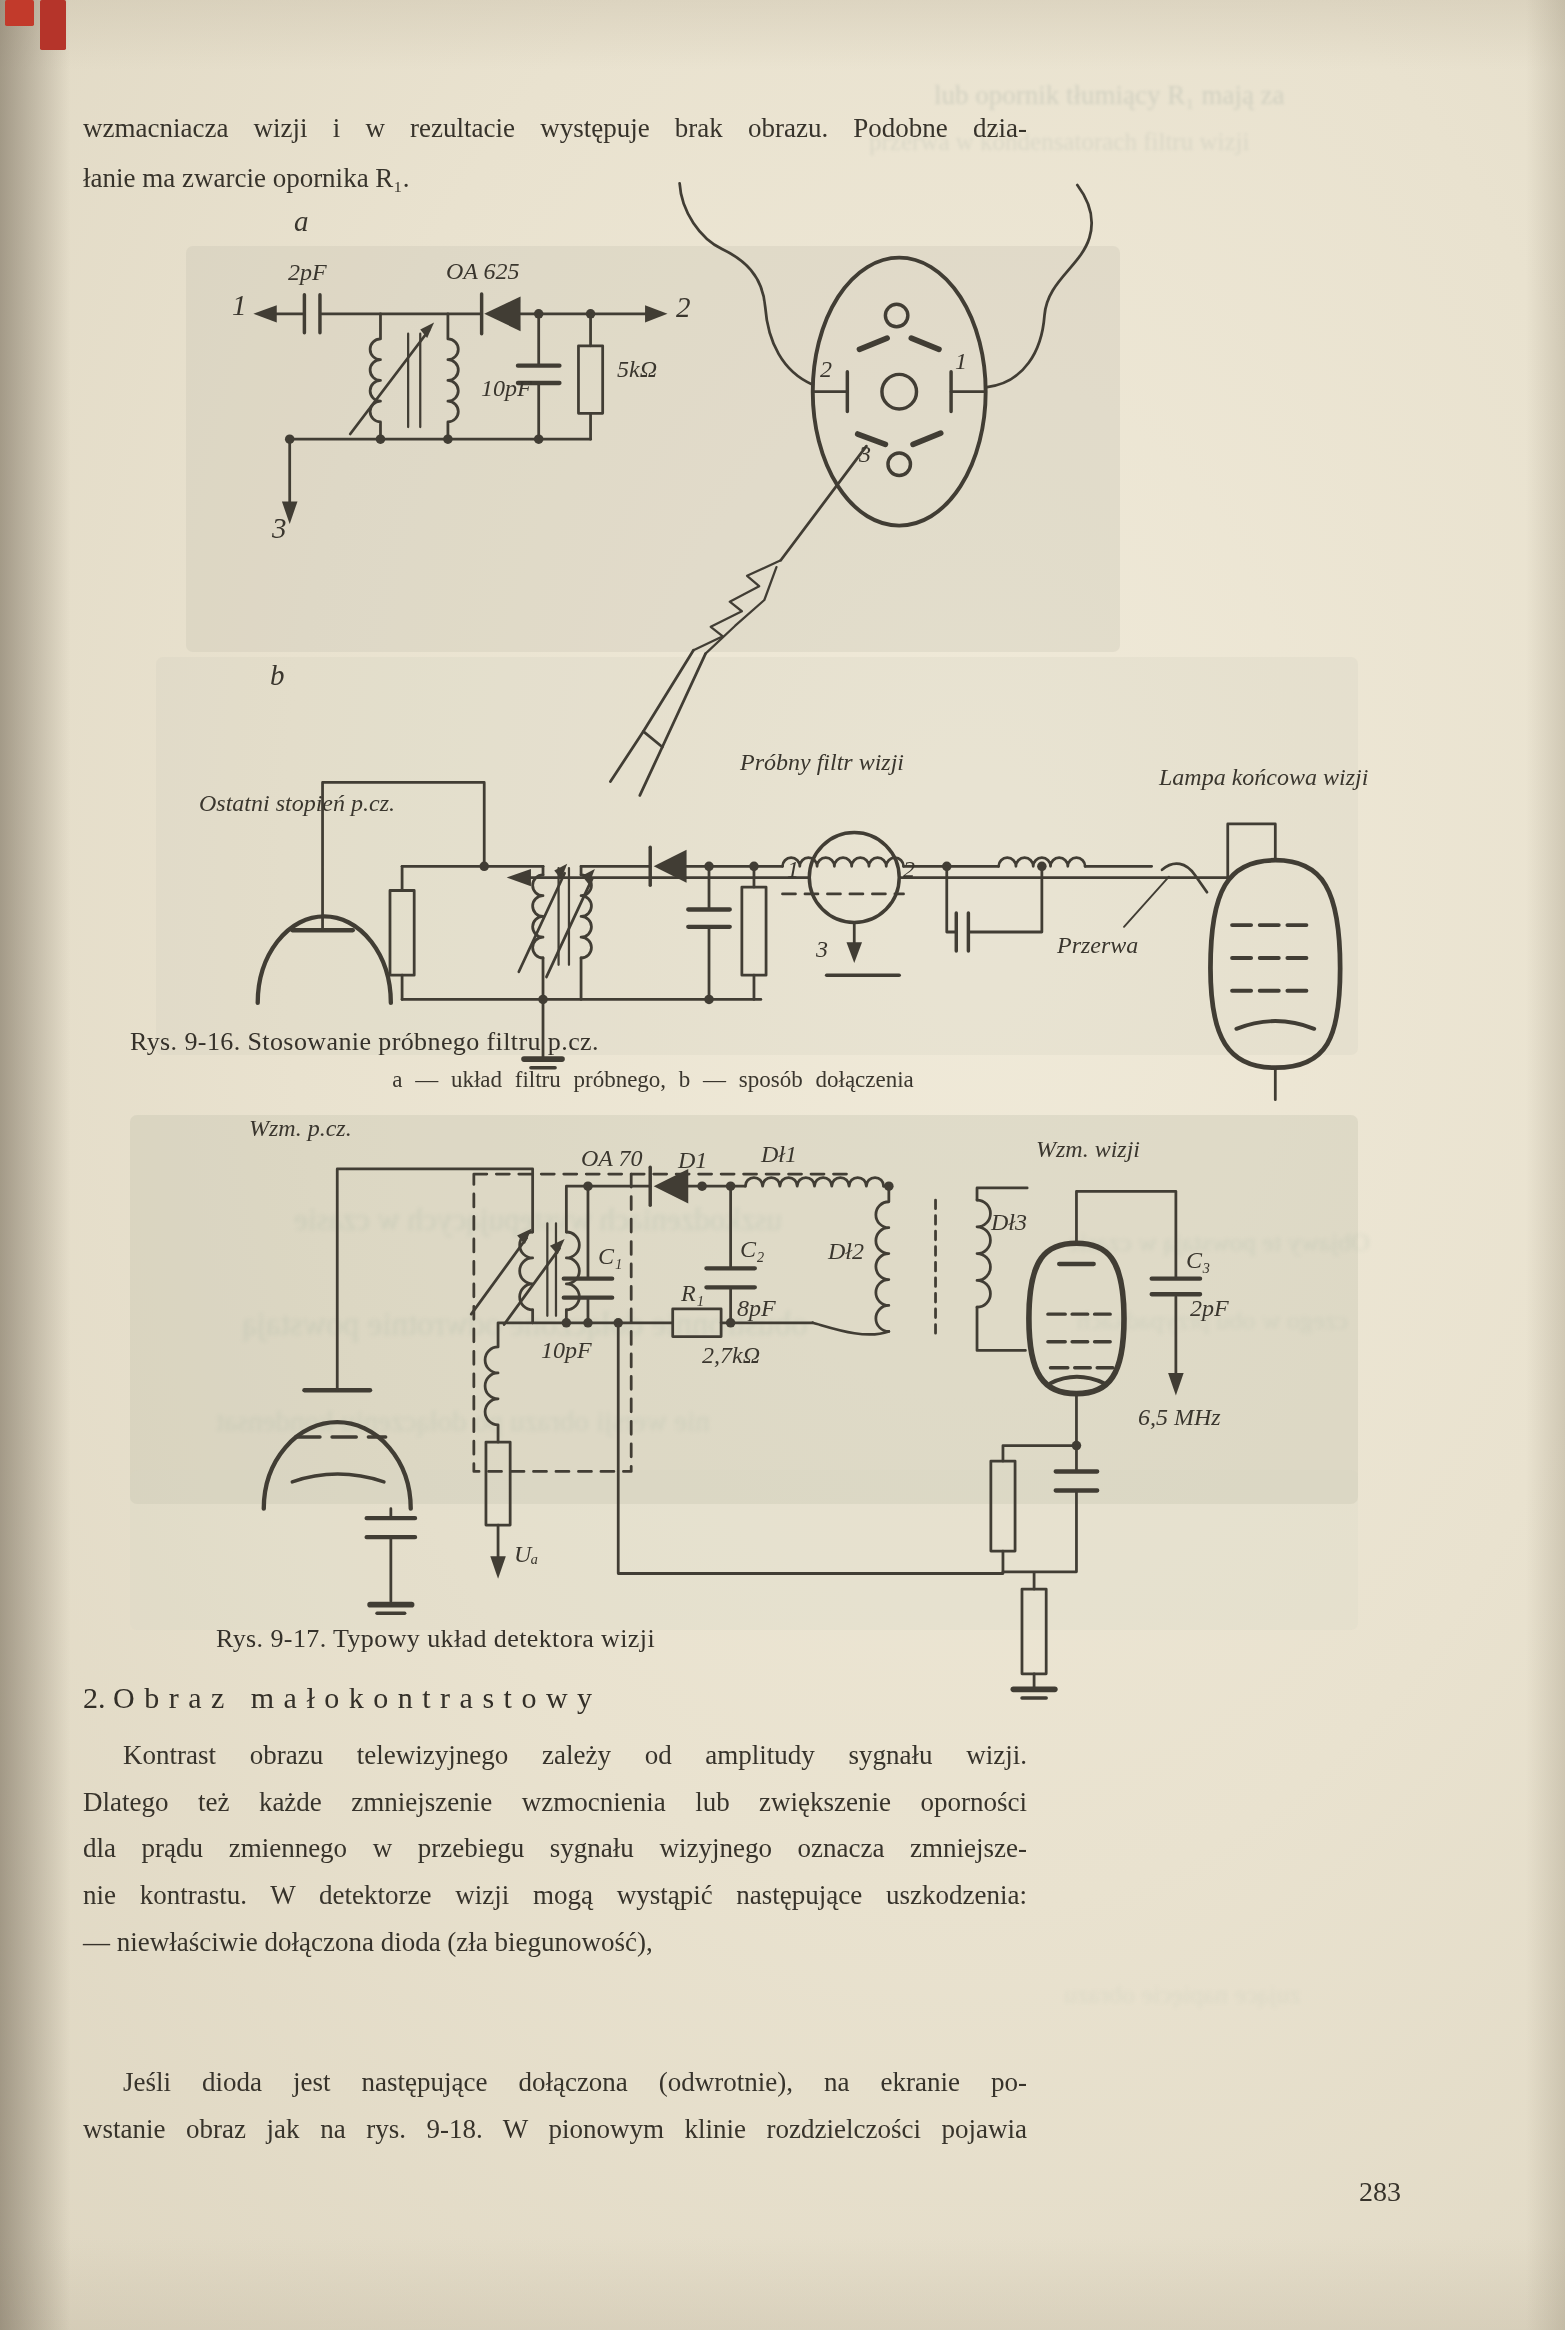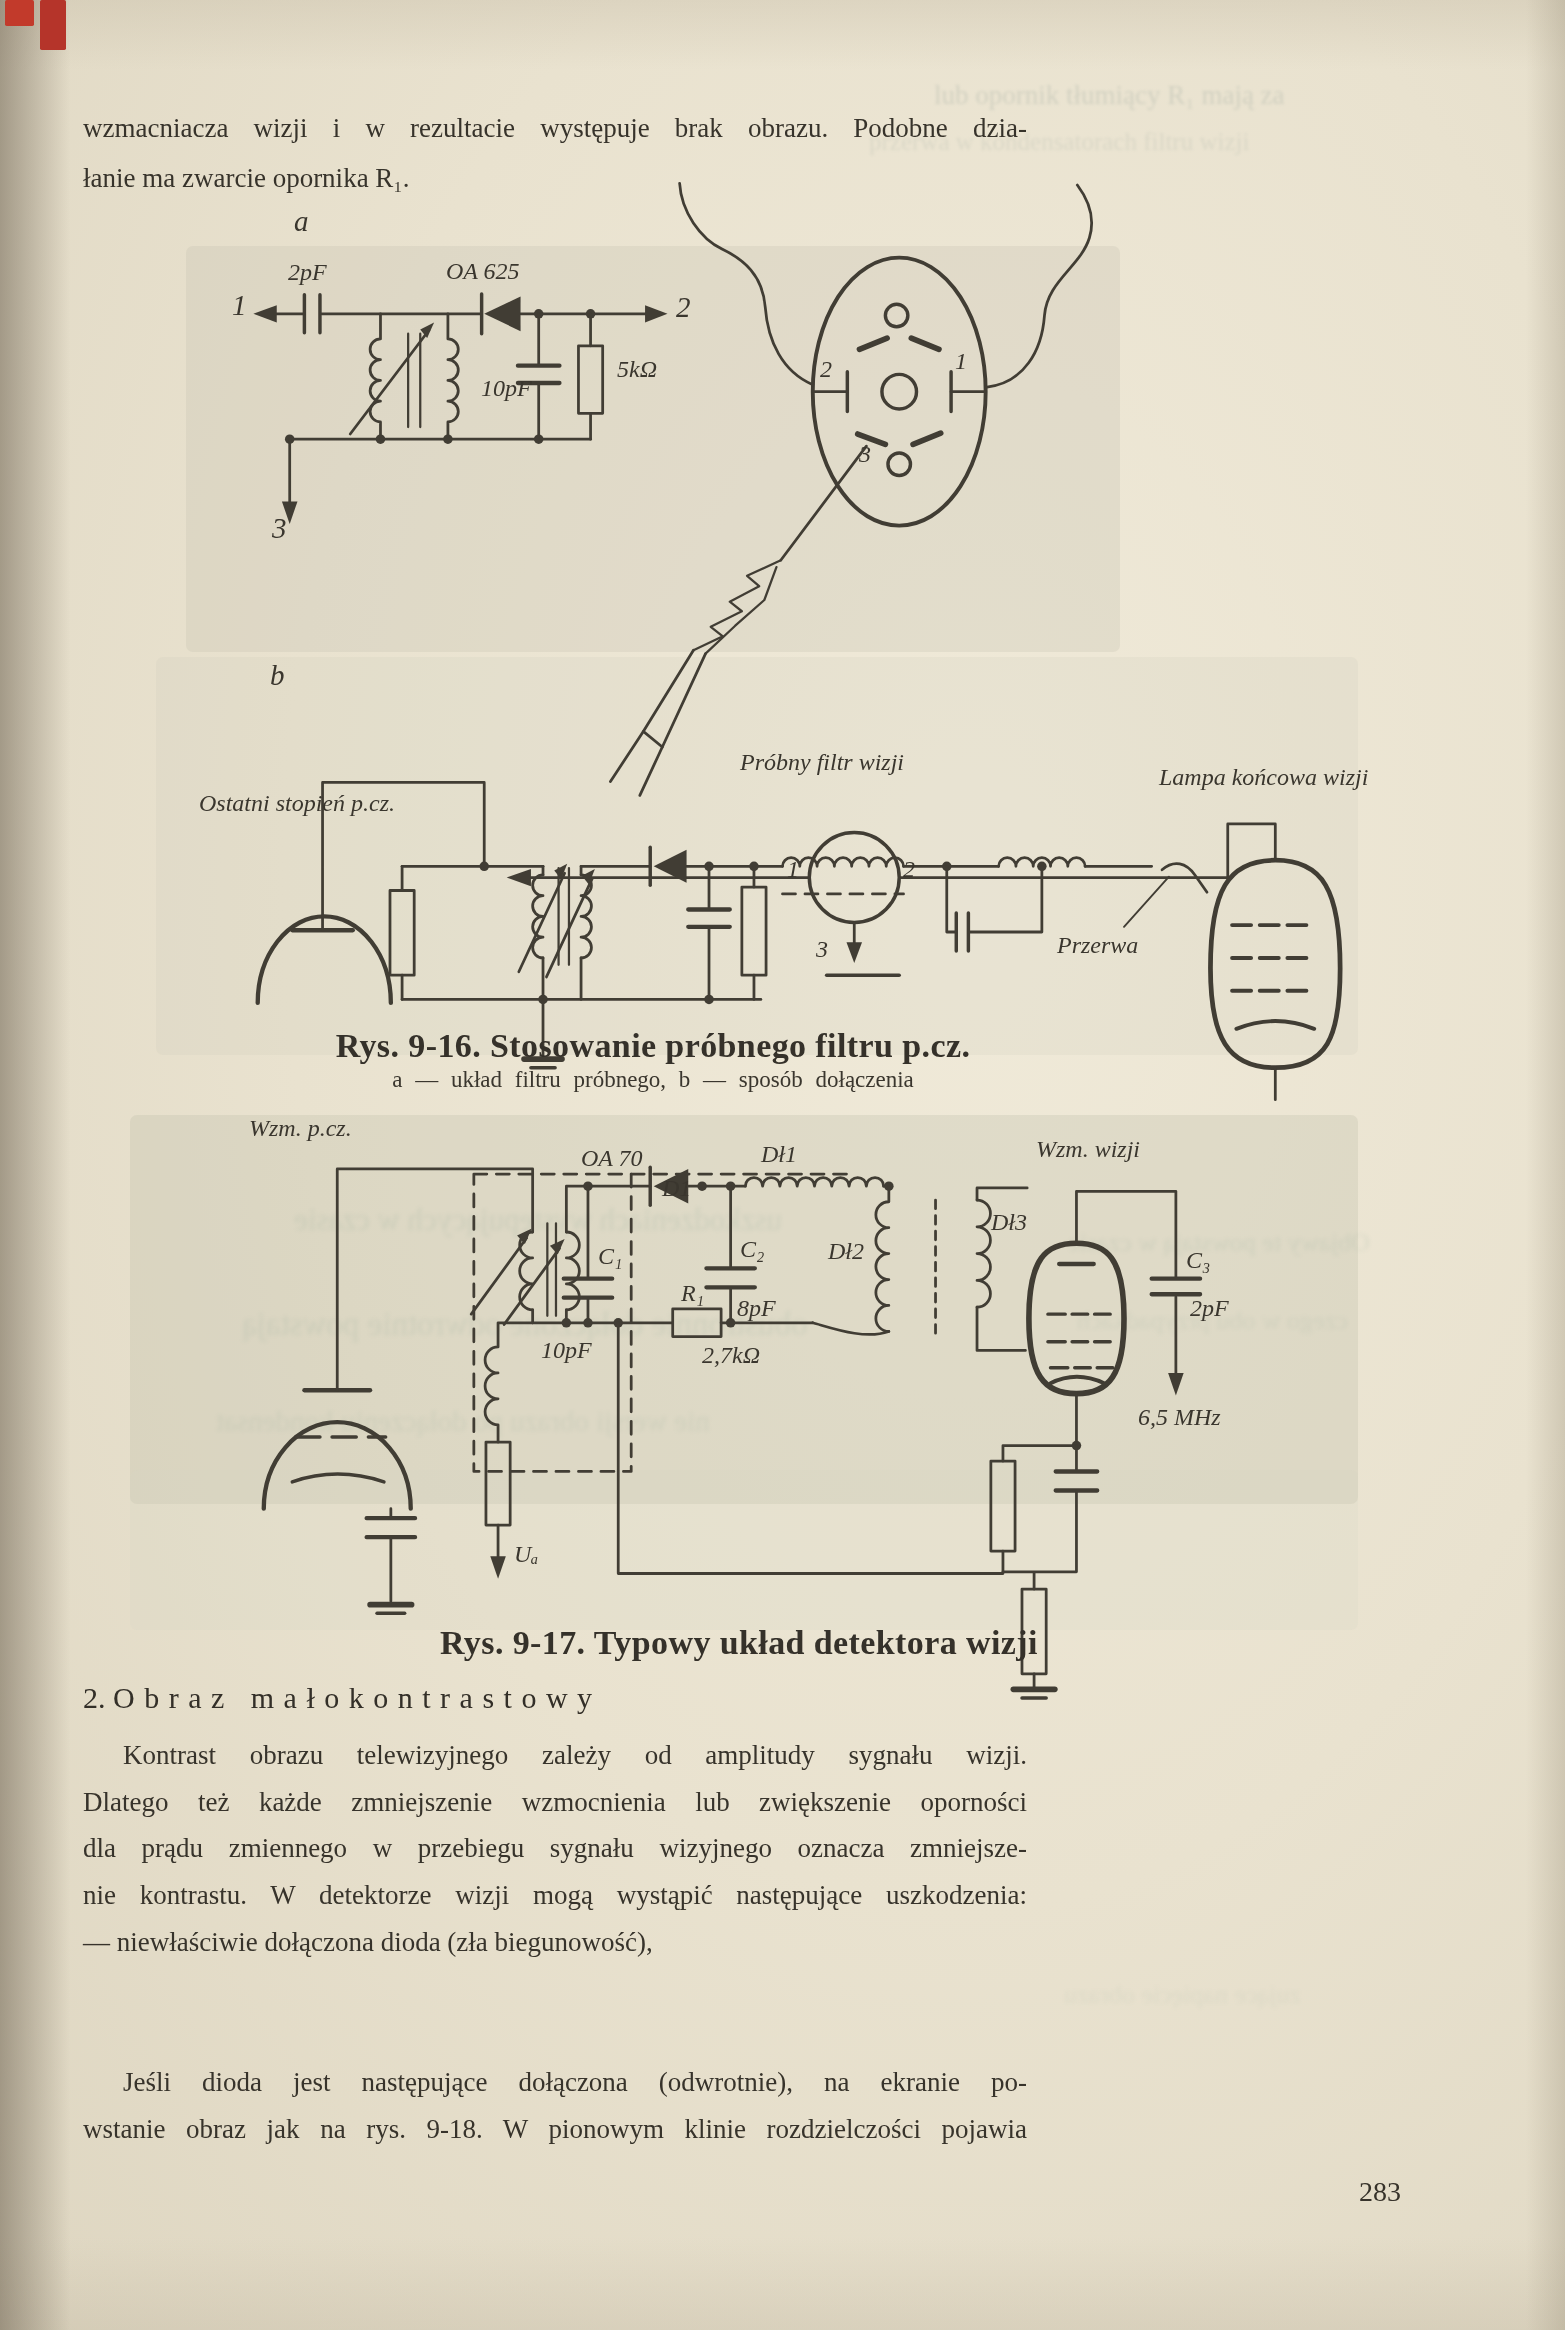--- a/index.html
+++ b/index.html
@@ -11,21 +11,21 @@
       linear-gradient(270deg, rgba(150,140,118,.30) 0%, rgba(150,140,118,0) 2.5%),
       linear-gradient(180deg, rgba(196,186,164,.35) 0%, rgba(196,186,164,0) 3%),
       linear-gradient(0deg, rgba(190,180,158,.30) 0%, rgba(190,180,158,0) 4%),
       radial-gradient(ellipse at 62% 38%, #f0ead9 0%, #e9e2cf 50%, #ded6c1 100%);
   }
   .band{position:absolute;border-radius:7px;}
   .txt{position:absolute;font-size:27px;line-height:35px;white-space:nowrap;color:#37332b;}
   .jl{white-space:normal;text-align:justify;text-align-last:justify;}
   .lbl{position:absolute;font-style:italic;font-size:24px;line-height:26px;white-space:nowrap;color:#3a362e;}
   .big{font-size:29px;}
-  .cap{position:absolute;text-align:center;font-size:34px;color:#35312a;letter-spacing:0.4px;font-weight:bold;}
+  .cap{position:absolute;text-align:left;font-size:26px;color:#35312a;letter-spacing:0.4px;}
   .subcap{position:absolute;text-align:center;font-size:23px;color:#3a362e;word-spacing:7px;}
   .heading{position:absolute;font-size:30px;color:#332f28;white-space:nowrap;}
   .heading .sp{letter-spacing:9.5px;}
   .pagenum{position:absolute;font-size:28px;color:#37332b;}
   .ghost{position:absolute;font-size:28px;color:#5d8878;filter:blur(2.2px);opacity:.12;white-space:nowrap;transform:scaleX(-1);}
   .ghost.nm{transform:none;filter:blur(1.6px);color:#7d9089;}
   .stamp{position:absolute;background:#c23a2b;}
   svg{position:absolute;left:0;top:0;}
   svg path,svg line,svg rect,svg circle,svg ellipse{stroke:#413d34;stroke-width:3.2;fill:none;stroke-linecap:round;stroke-linejoin:round;}
   svg .f{fill:#413d34;stroke:none;}
@@ -249,21 +249,21 @@
   <span class="lbl" style="left:787px;top:856px;">1</span>
   <span class="lbl" style="left:903px;top:856px;">2</span>
   <span class="lbl" style="left:816px;top:936px;">3</span>
   <span class="lbl" style="left:1057px;top:932px;">Przerwa</span>
 
   <div class="cap" style="left:130px;top:1027px;width:1046px;">Rys. 9-16. Stosowanie próbnego filtru p.cz.</div>
   <div class="subcap" style="left:130px;top:1067px;width:1046px;">a — układ filtru próbnego, b — sposób dołączenia</div>
 
   <span class="lbl" style="left:249px;top:1115px;">Wzm. p.cz.</span>
   <span class="lbl" style="left:581px;top:1145px;">OA 70</span>
-  <span class="lbl" style="left:662px;top:1147px;margin-top:28px;">D1</span>
+  <span class="lbl" style="left:678px;top:1147px;">D1</span>
   <span class="lbl" style="left:761px;top:1141px;">Dł1</span>
   <span class="lbl" style="left:598px;top:1243px;">C₁</span>
   <span class="lbl" style="left:541px;top:1337px;">10pF</span>
   <span class="lbl" style="left:740px;top:1236px;">C₂</span>
   <span class="lbl" style="left:737px;top:1295px;">8pF</span>
   <span class="lbl" style="left:828px;top:1238px;">Dł2</span>
   <span class="lbl" style="left:991px;top:1209px;">Dł3</span>
   <span class="lbl" style="left:681px;top:1280px;">R₁</span>
   <span class="lbl" style="left:702px;top:1342px;">2,7kΩ</span>
   <span class="lbl" style="left:1036px;top:1136px;">Wzm. wizji</span>

